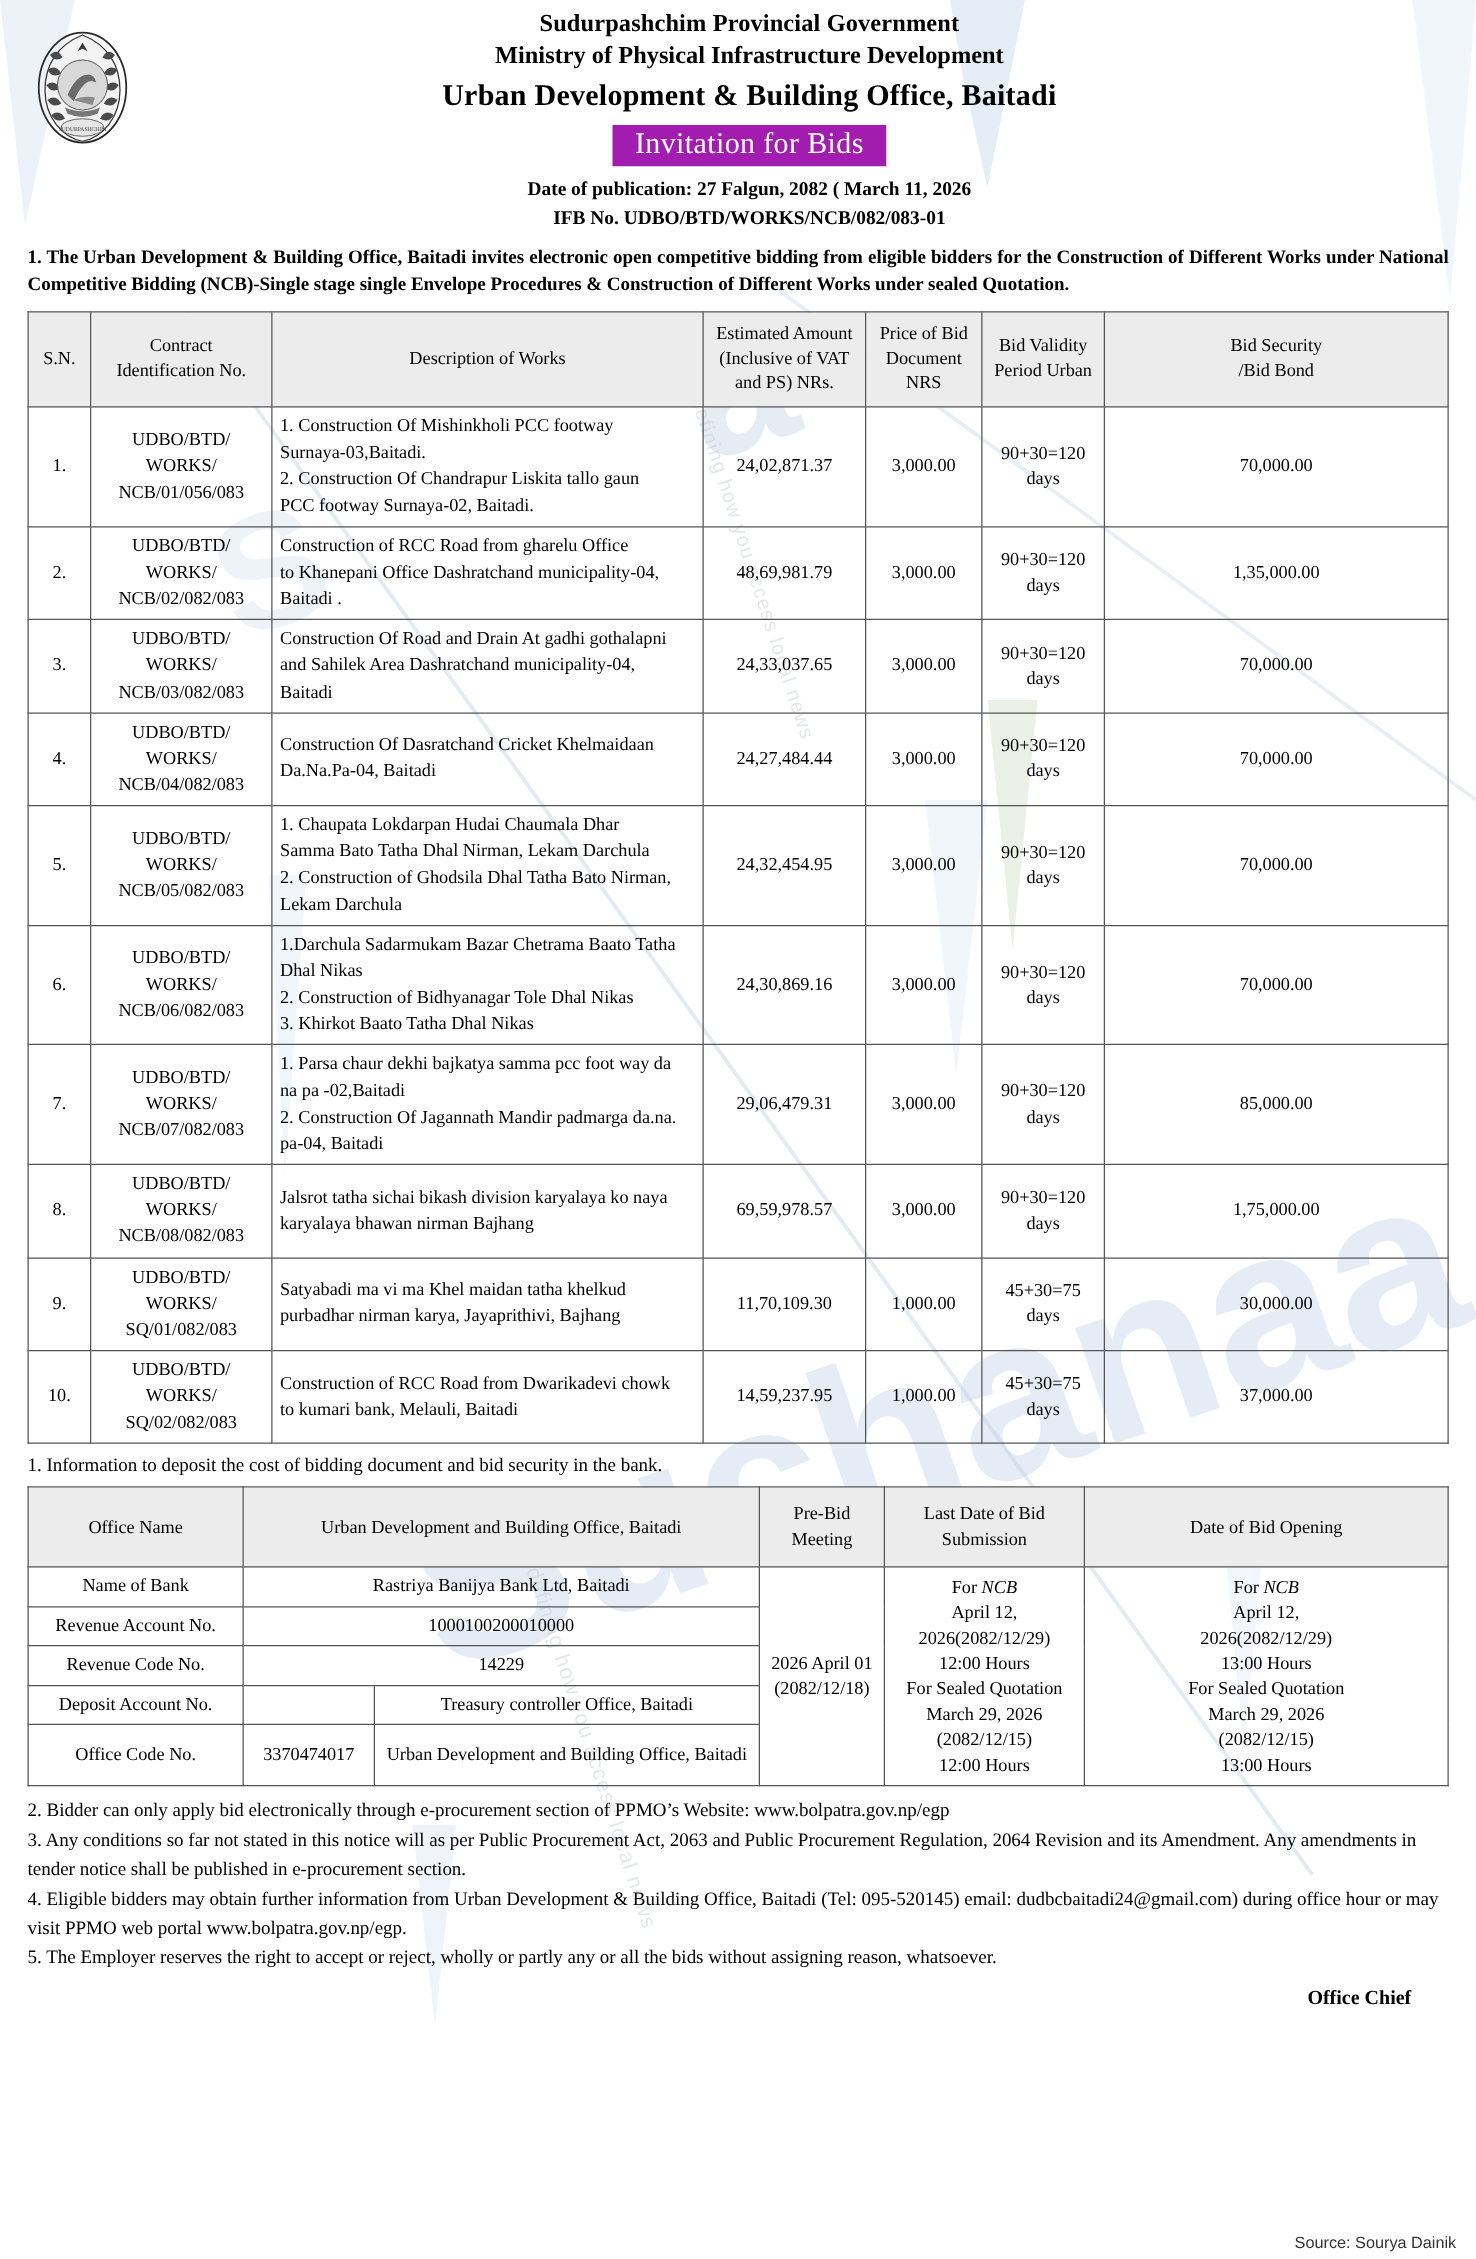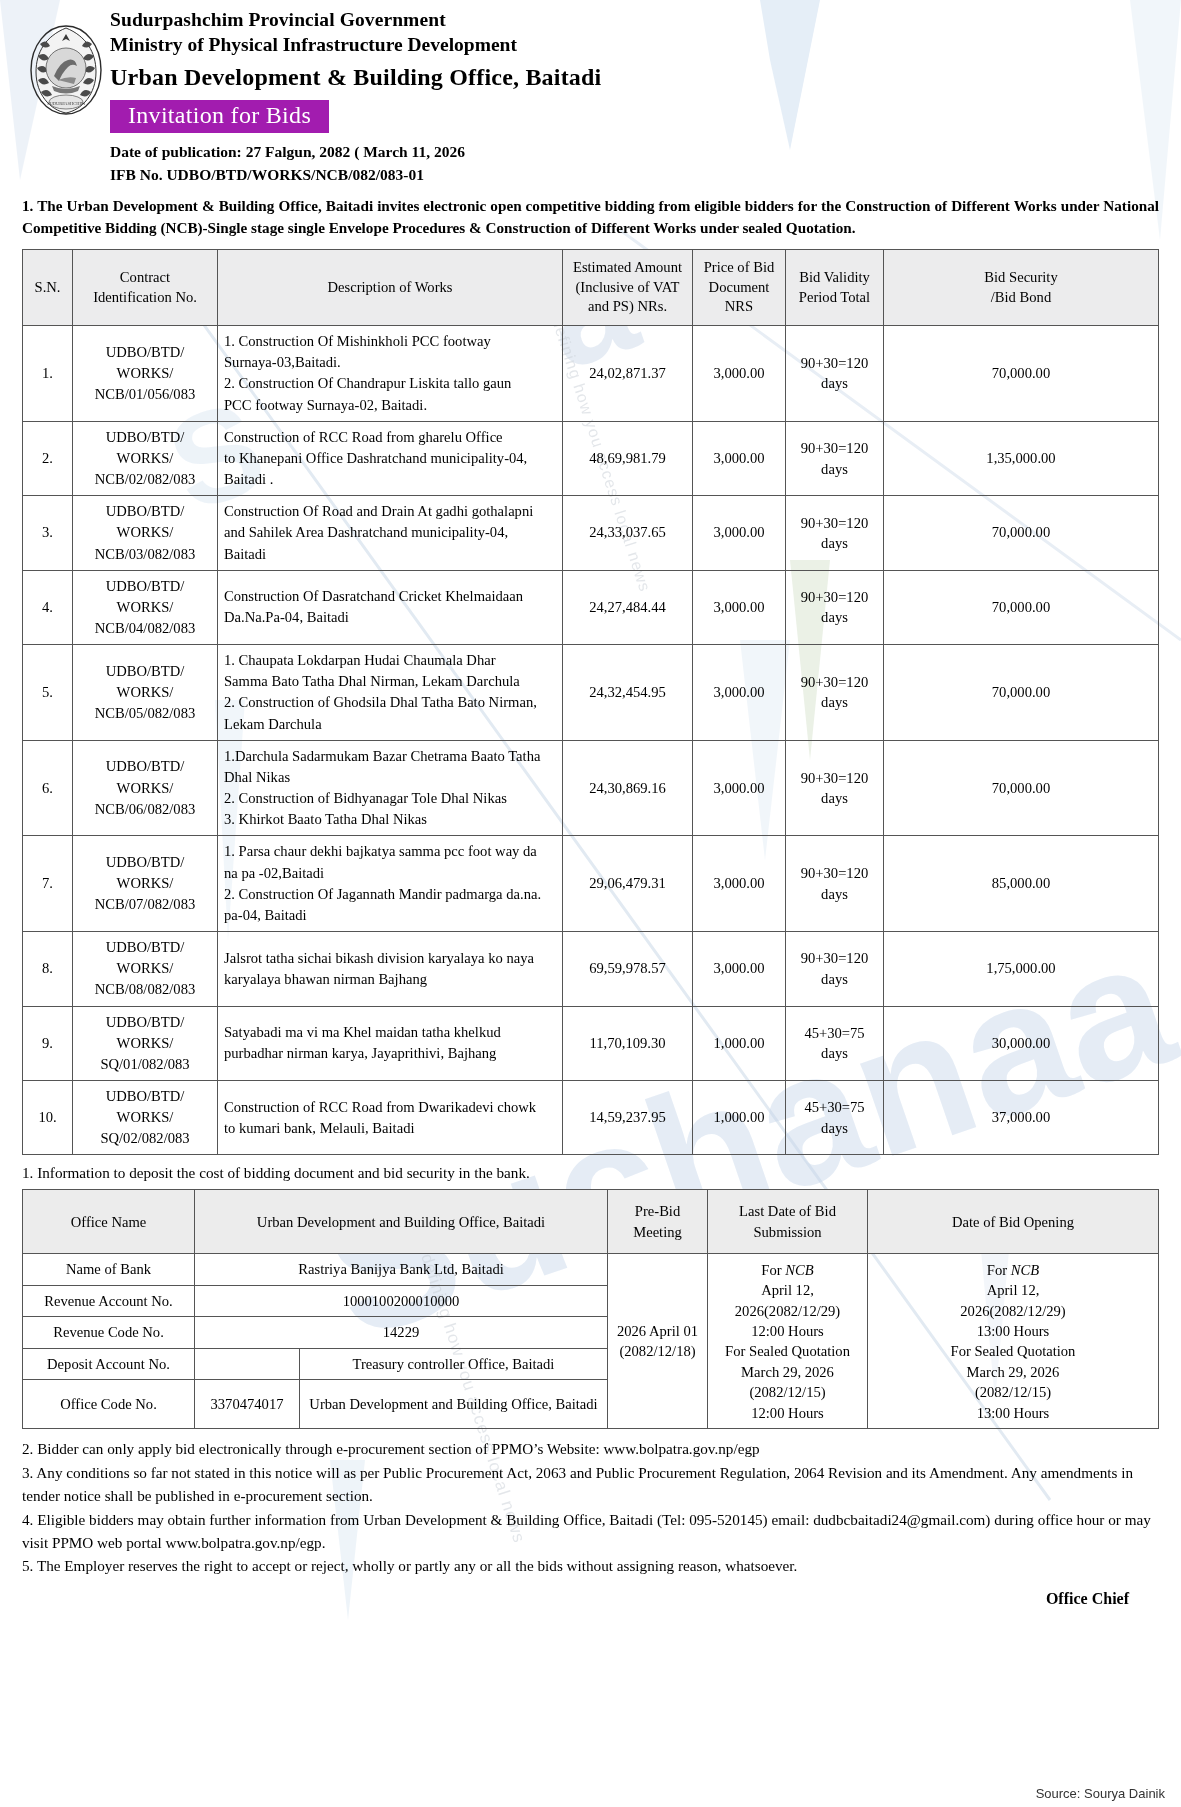--- a/index.html
+++ b/index.html
@@ -26,21 +26,21 @@
     transform-origin:left top;
   }
   .wm-sub { font-size:13px; font-weight:400; color:#c9cfd6; opacity:.5;}
 
   .page { position:relative; z-index:2; padding: 8px 22px 0 22px; }
 
   
   .hdr { display:flex; align-items:flex-start; }
   .emblem { width:88px; flex:0 0 88px; padding-top:16px; display:flex; justify-content:center;}
   .emblem svg { display:block; }
-  .hdr-text { flex:1; text-align:left; padding-right:70px; }
+  .hdr-text { flex:1; text-align:center; padding-right:70px; }
   .line1 { font-size:19.5px; font-weight:bold; letter-spacing:.1px; line-height:1.25; }
   .line2 { font-size:19.5px; font-weight:bold; line-height:1.3; }
   .line3 { font-size:24px; font-weight:bold; line-height:1.45; margin-top:2px; letter-spacing:.2px;}
   .ifb-badge {
     display:inline-block; background:#a21caf; color:#fff;
     font-size:24px; font-weight:normal; padding:2px 18px 4px 18px; margin-top:5px;
     letter-spacing:.3px;
   }
   .pub { font-size:15.5px; font-weight:bold; margin-top:7px; line-height:1.5;}
   .ifbno { font-size:15.5px; font-weight:bold; line-height:1.5;}
@@ -190,21 +190,21 @@
           <div>(Inclusive  of VAT</div>
           <div>and PS) NRs.</div>
         </th>
         <th>
           <div>Price of Bid</div>
           <div>Document</div>
           <div>NRS</div>
         </th>
         <th>
           <div>Bid Validity</div>
-          <div>Period Total</div>
+          <div>Period Urban</div>
         </th>
         <th>
           <div>Bid Security</div>
           <div>/Bid Bond</div>
         </th>
       </tr>
     </thead>
     <tbody id="main-tbody">
         <tr>
           <td class="c-sn">1.</td>

